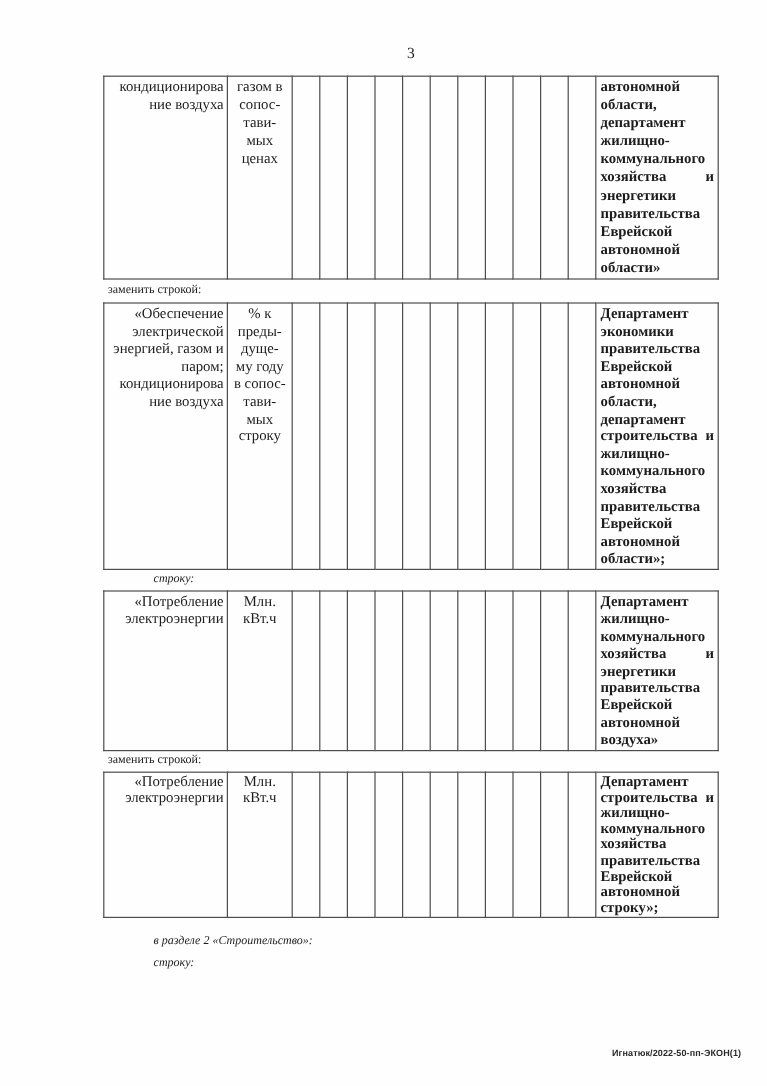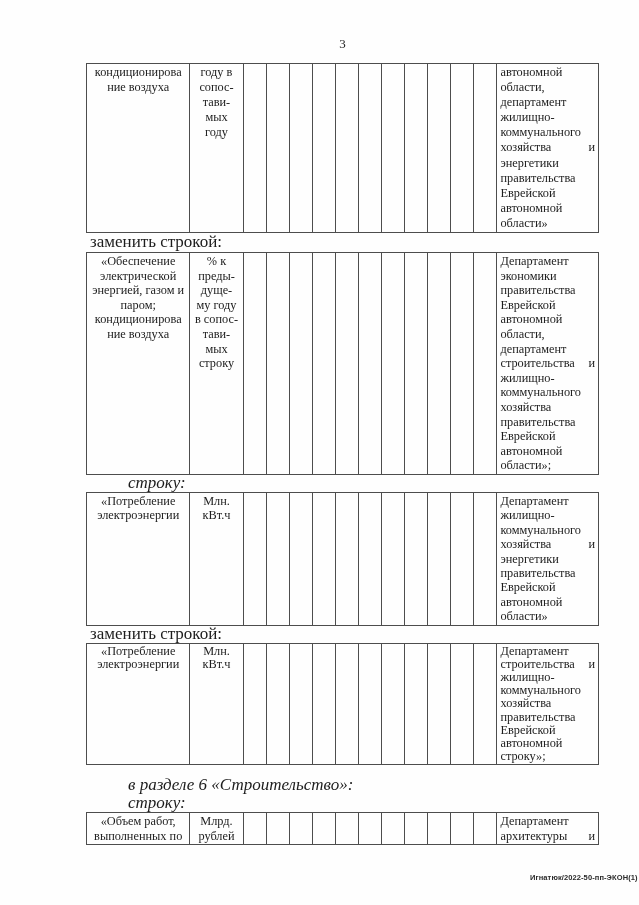--- a/index.html
+++ b/index.html
@@ -28,63 +28,63 @@
     width: 513px;
   }
   table.amend td {
     border: 1px solid #4d4d4d;
     vertical-align: top;
     padding: 1px 3px;
     font-size: 12.3px;
     overflow: hidden;
     box-sizing: border-box;
   }
-  td.c-ind  { width: 103px; text-align: center; padding-left: 5px; padding-right: 4px; }
+  td.c-ind  { width: 103px; text-align: right; padding-left: 5px; padding-right: 4px; }
   td.c-unit { width: 53px;  text-align: center; padding-left: 2px; padding-right: 2px; }
   td.c-emp  { width: 23px; }
-  td.c-dep  { width: 101px; text-align: justify; padding-left: 6px; padding-right: 4px; }
+  td.c-dep  { width: 101px; text-align: justify; padding-left: 6px; padding-right: 4px; font-weight: bold; }
   .t1 td { height: 167px; line-height: 15.1px; }
   .t2 td { height: 221px; line-height: 14.6px; }
   .t3 td { height: 131px; line-height: 14.4px; }
   .t4 td { height: 119px; line-height: 13.2px; }
   .t5 td { height: 30px;  line-height: 14.5px; }
   .t5 td.c-dep { text-align: justify; text-align-last: justify; }
   .row-label {
-    font-size: 17px;
+    font-size: 10px;
     height: 19px;
     line-height: 18px;
     padding-left: 4px;
     white-space: nowrap;
   }
   .row-label.indent { padding-left: 42px; font-style: italic; }
   .row-label.short  { height: 17px; line-height: 16px; }
   .row-label.mt     { padding-top: 11px; }
   .doc-footer {
     position: absolute;
-    left: 488px; top: 873px;
+    left: 468px; top: 873px;
     font-family: "Liberation Sans", sans-serif;
     font-size: 7.5px;
     font-weight: bold;
     color: #2a2a2a;
     letter-spacing: 0.1px;
     padding-left: 42px;
   }
 </style>
 </head>
 <body>
 
 <div class="content">
 
   <div class="page-number">3</div>
 
   <table class="amend t1">
     <tbody>
         <tr>
       <td class="c-ind">кондиционирова ние воздуха</td>
-      <td class="c-unit">году в сопос- тави- мых году</td>
+      <td class="c-unit">газом в сопос- тави- мых ценах</td>
       <td class="c-emp"></td>
       <td class="c-emp"></td>
       <td class="c-emp"></td>
       <td class="c-emp"></td>
       <td class="c-emp"></td>
       <td class="c-emp"></td>
       <td class="c-emp"></td>
       <td class="c-emp"></td>
       <td class="c-emp"></td>
       <td class="c-emp"></td>
@@ -128,21 +128,21 @@
       <td class="c-emp"></td>
       <td class="c-emp"></td>
       <td class="c-emp"></td>
       <td class="c-emp"></td>
       <td class="c-emp"></td>
       <td class="c-emp"></td>
       <td class="c-emp"></td>
       <td class="c-emp"></td>
       <td class="c-emp"></td>
       <td class="c-emp"></td>
-      <td class="c-dep">Департамент жилищно-коммунального хозяйства и энергетики правительства Еврейской автономной области»</td>
+      <td class="c-dep">Департамент жилищно-коммунального хозяйства и энергетики правительства Еврейской автономной воздуха»</td>
     </tr>
   </tbody>
     </table>
 
   <div class="row-label short">заменить строкой:</div>
 
   <table class="amend t4">
     <tbody>
         <tr>
       <td class="c-ind">«Потребление электроэнергии</td>
@@ -156,39 +156,19 @@
       <td class="c-emp"></td>
       <td class="c-emp"></td>
       <td class="c-emp"></td>
       <td class="c-emp"></td>
       <td class="c-emp"></td>
       <td class="c-dep">Департамент строительства и жилищно-коммунального хозяйства правительства Еврейской автономной строку»;</td>
     </tr>
   </tbody>
     </table>
 
-  <div class="row-label indent mt">в разделе 6 «Строительство»:</div>
+  <div class="row-label indent mt">в разделе 2 «Строительство»:</div>
   <div class="row-label indent short">строку:</div>
 
-  <table class="amend t5">
-    <tbody>
-        <tr>
-      <td class="c-ind">«Объем работ, выполненных по</td>
-      <td class="c-unit">Млрд. рублей</td>
-      <td class="c-emp"></td>
-      <td class="c-emp"></td>
-      <td class="c-emp"></td>
-      <td class="c-emp"></td>
-      <td class="c-emp"></td>
-      <td class="c-emp"></td>
-      <td class="c-emp"></td>
-      <td class="c-emp"></td>
-      <td class="c-emp"></td>
-      <td class="c-emp"></td>
-      <td class="c-emp"></td>
-      <td class="c-dep">Департамент архитектуры и</td>
-    </tr>
-  </tbody>
-    </table>
 
 </div>
 
 <div class="doc-footer">Игнатюк/2022-50-пп-ЭКОН(1)</div>
 
 </body></html>

